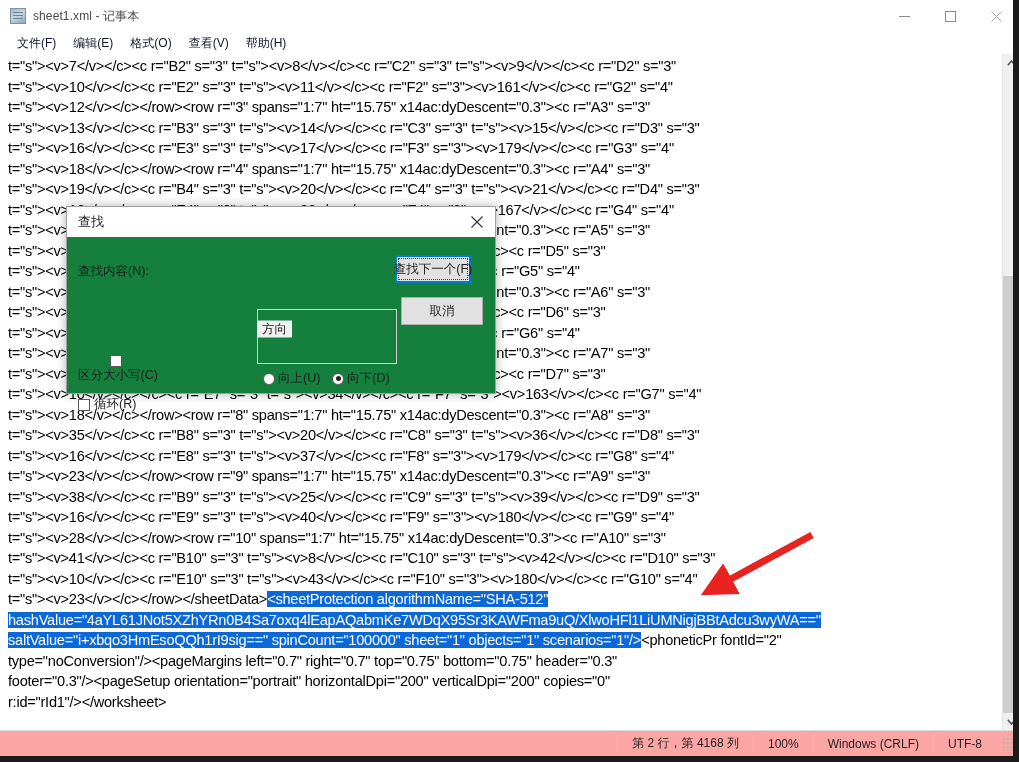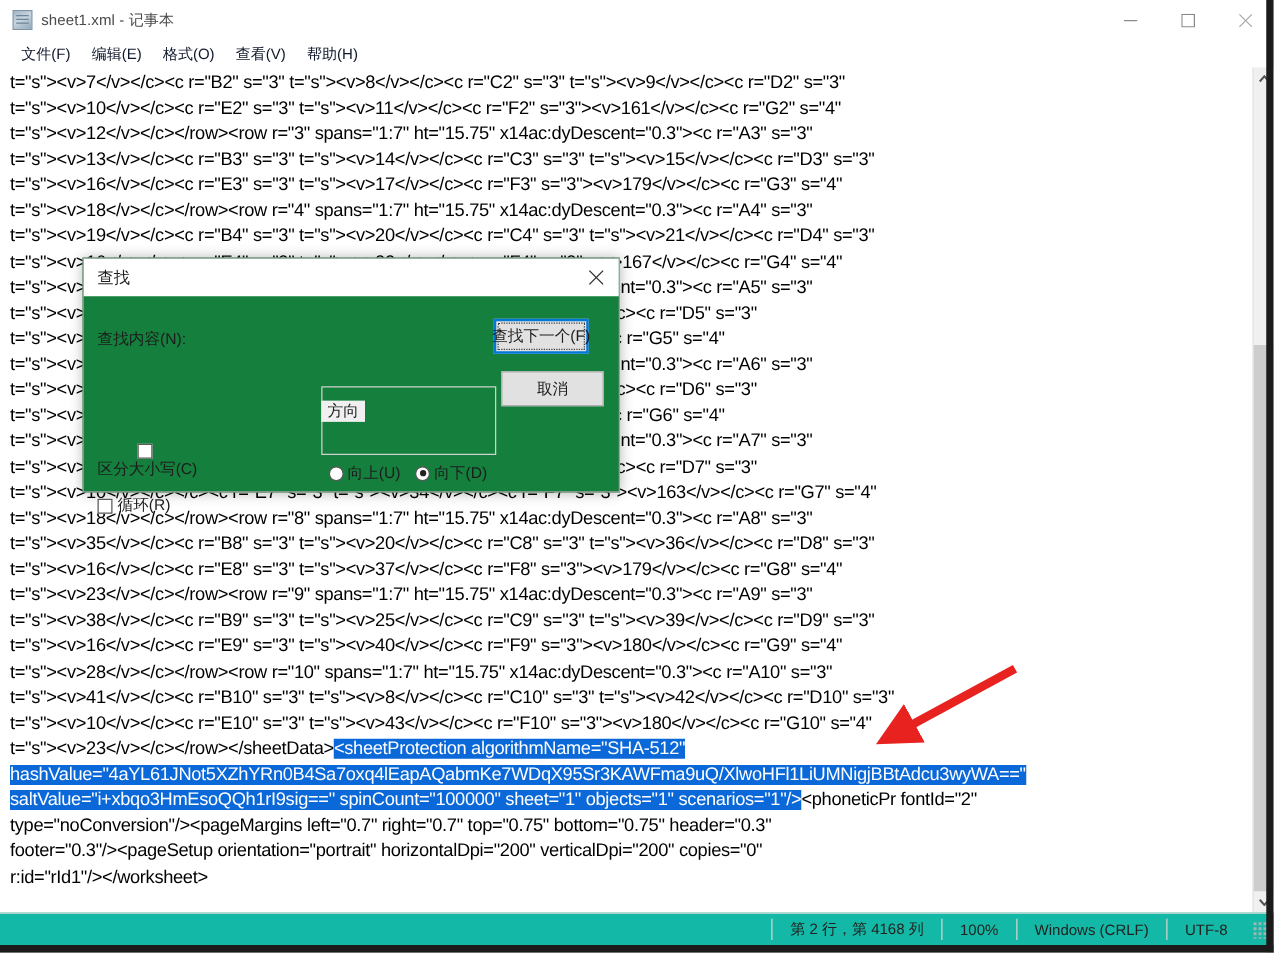--- a/index.html
+++ b/index.html
@@ -111,21 +111,21 @@
   .vs-thumb {
     position: absolute; left: 0;
     width: 17px;
     background: #cdcdcd;
   }
 
   
   .statusbar {
     position: absolute; left: 0; top: 730px;
     width: 1019px; height: 26px;
-    background: #14b8a6;
+    background: #fca5a5;
     border-top: 1px solid #dcdcdc;
     box-sizing: border-box;
     display: flex; align-items: center;
     justify-content: flex-end;
   }
   .sb-cell {
     font-size: 12px;
     color: #222;
     padding: 0 14px;
     border-left: 1px solid #d3d3d3;

